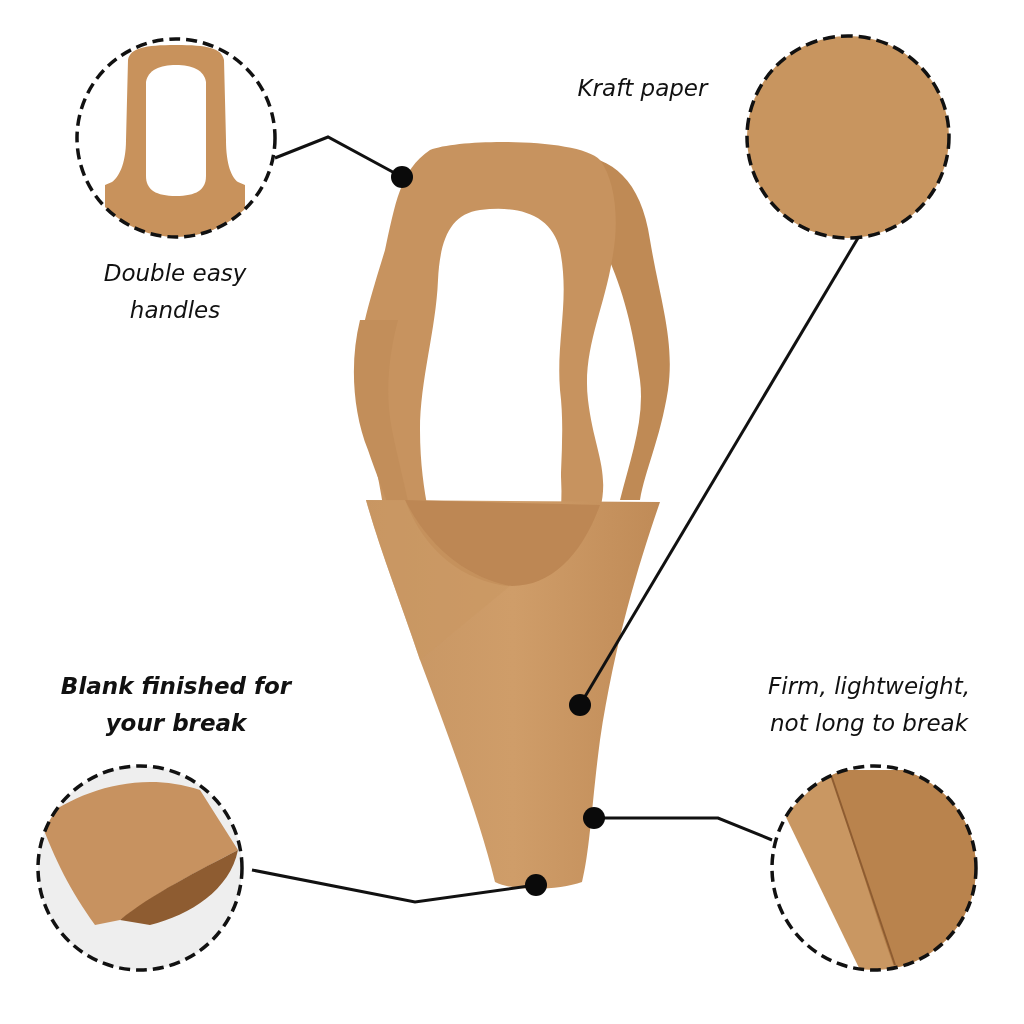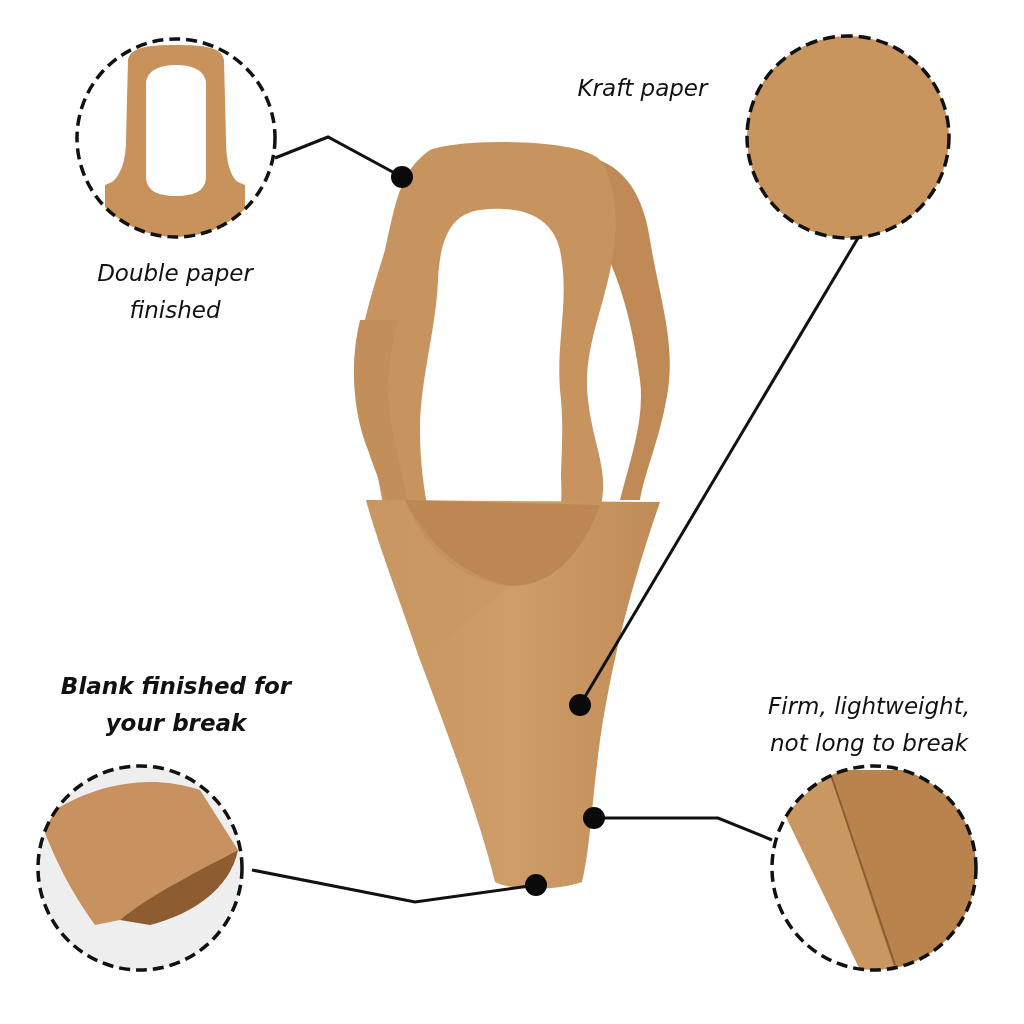--- a/index.html
+++ b/index.html
@@ -84,29 +84,29 @@
   </g>
   <g fill="#0a0a0a">
     <circle cx="402" cy="177" r="11"></circle>
     <circle cx="580" cy="705" r="11"></circle>
     <circle cx="536" cy="885" r="11"></circle>
     <circle cx="594" cy="818" r="11"></circle>
   </g>
 </svg>
 
 <div class="label" style="left:70px;top:255px;width:210px;">
-  <div>Double paper</div>
-  <div>finished</div>
+  <div>Double easy</div>
+  <div>handles</div>
 </div>
 
 <div class="label" style="left:555px;top:70px;width:175px;">
   <div>Kraft paper</div>
 </div>
 
 <div class="label" style="left:40px;top:668px;width:272px;font-weight:bold;">
   <div>Blank finished for</div>
   <div>your break</div>
 </div>
 
-<div class="label" style="left:735px;top:668px;width:268px;margin-top:20px;">
+<div class="label" style="left:735px;top:668px;width:268px;">
   <div>Firm, lightweight,</div>
   <div>not long to break</div>
 </div>
 
 </body></html>

